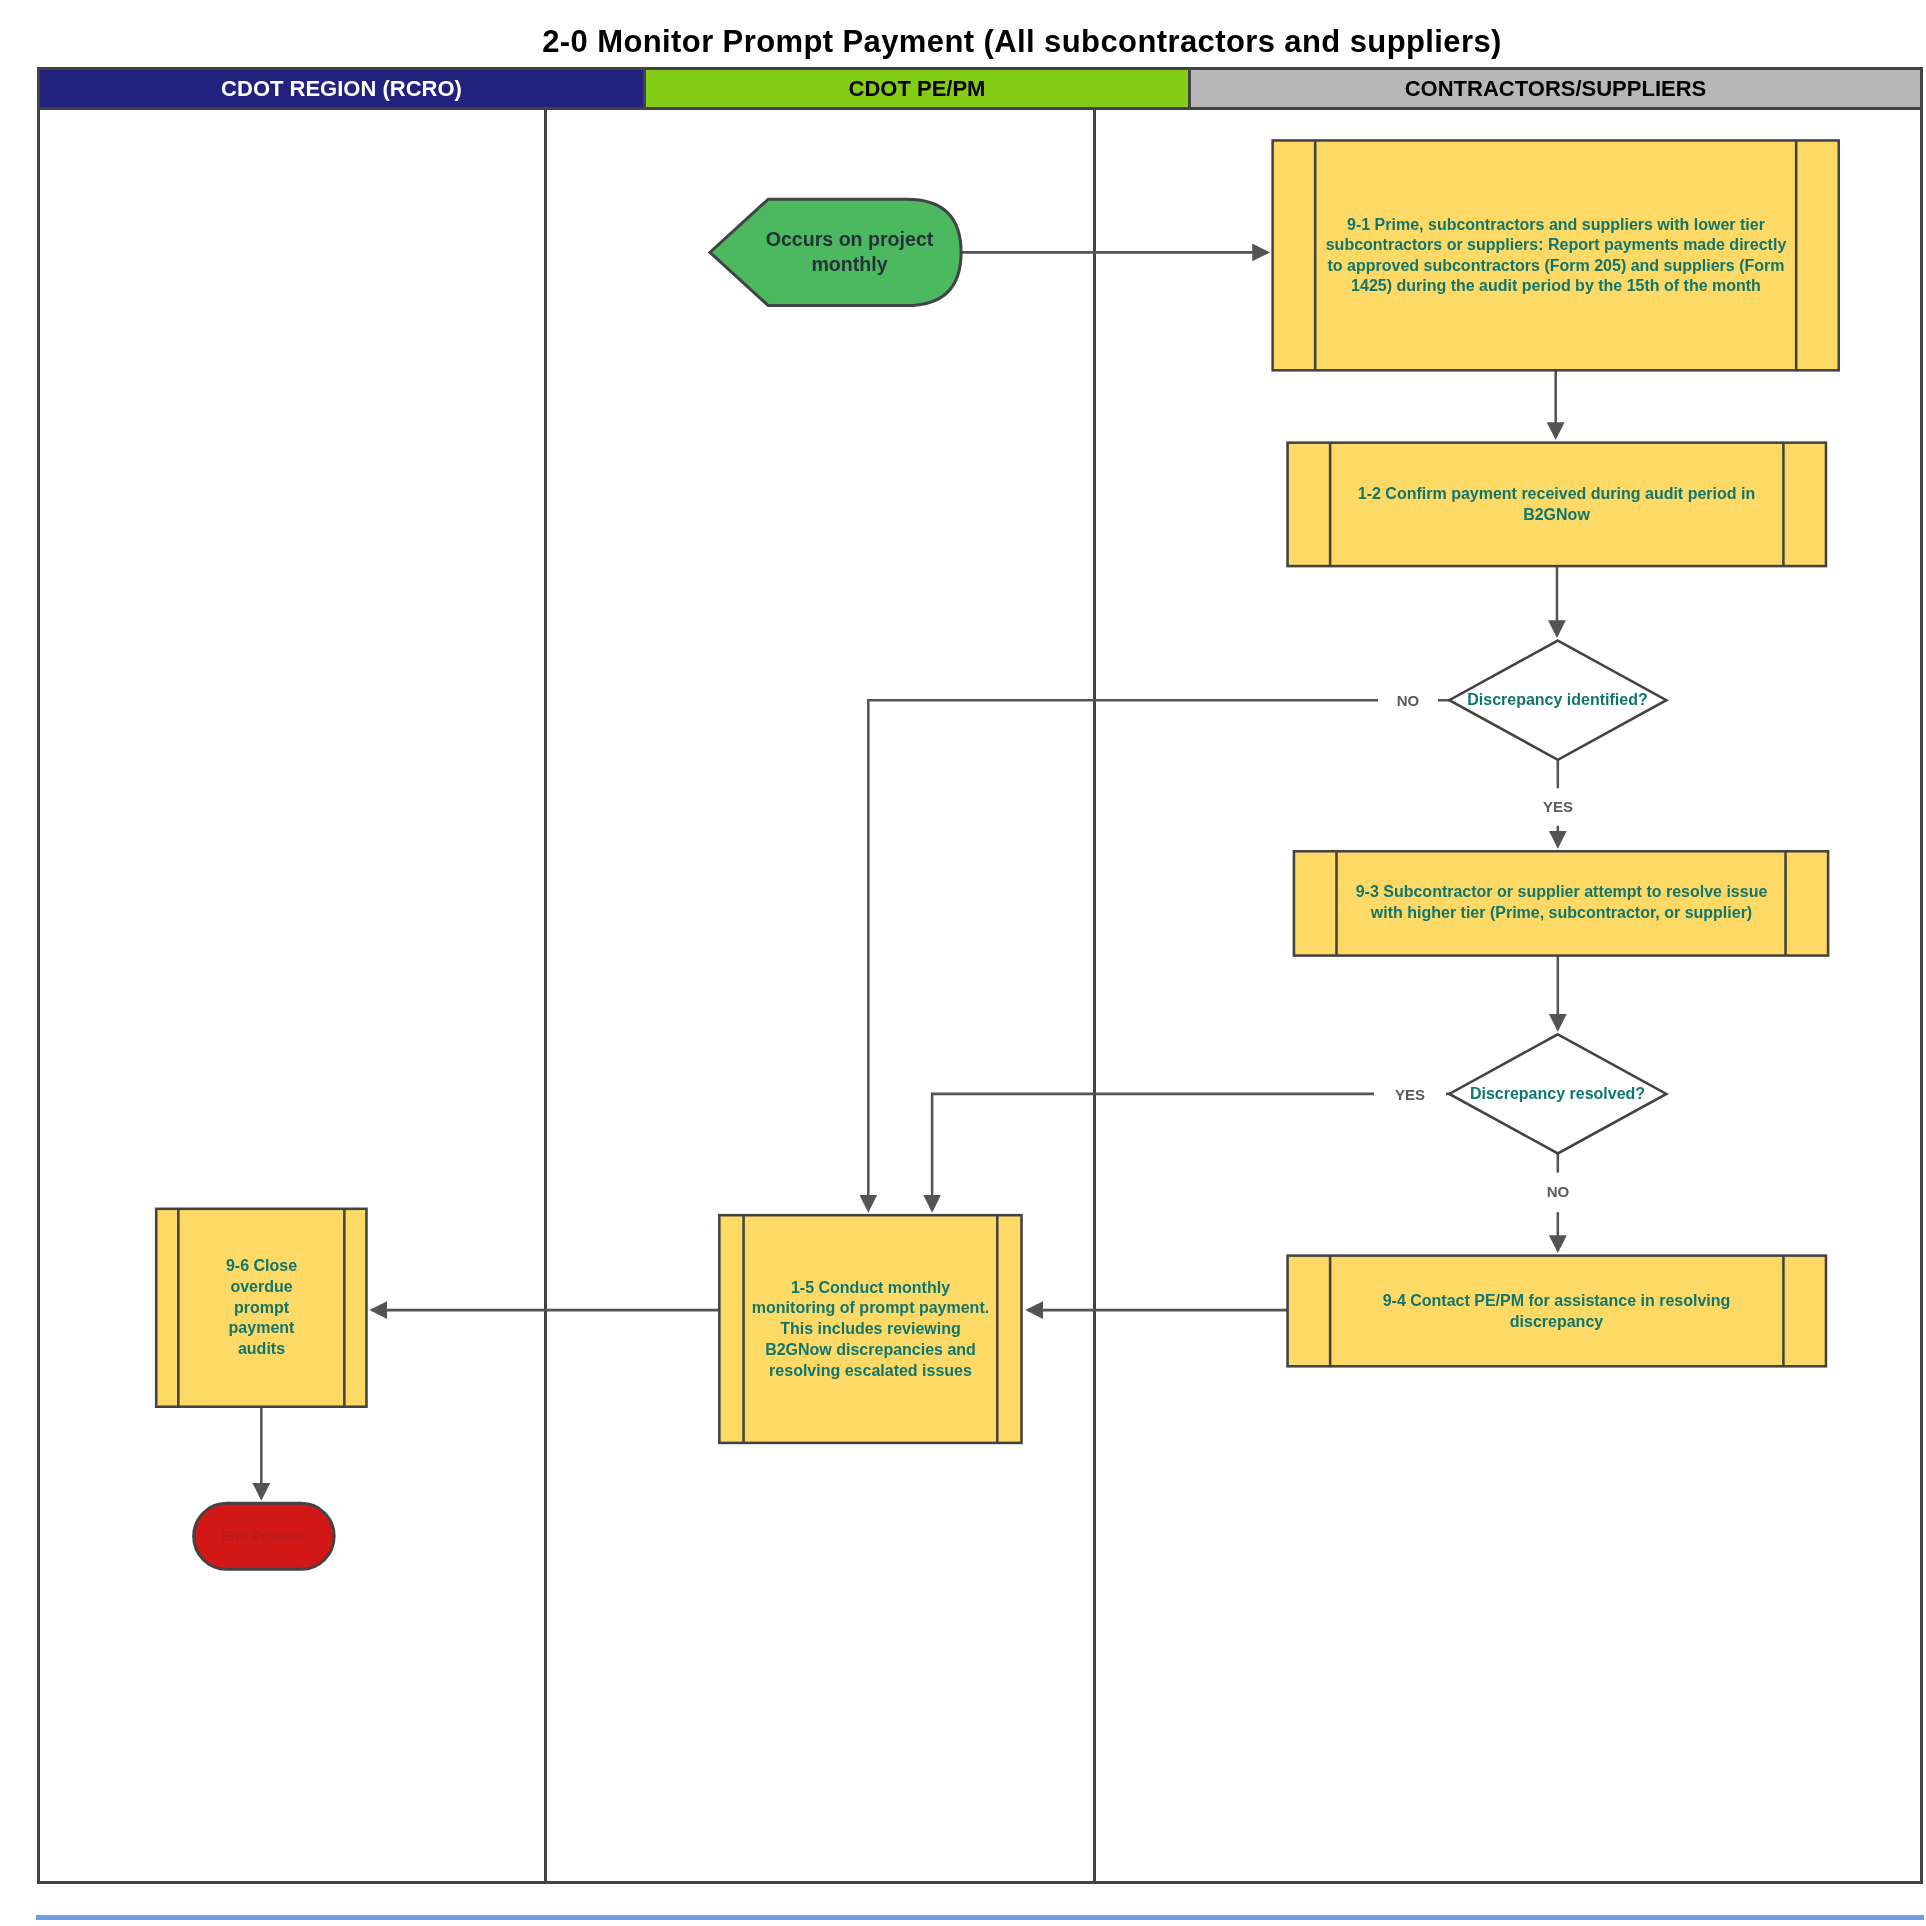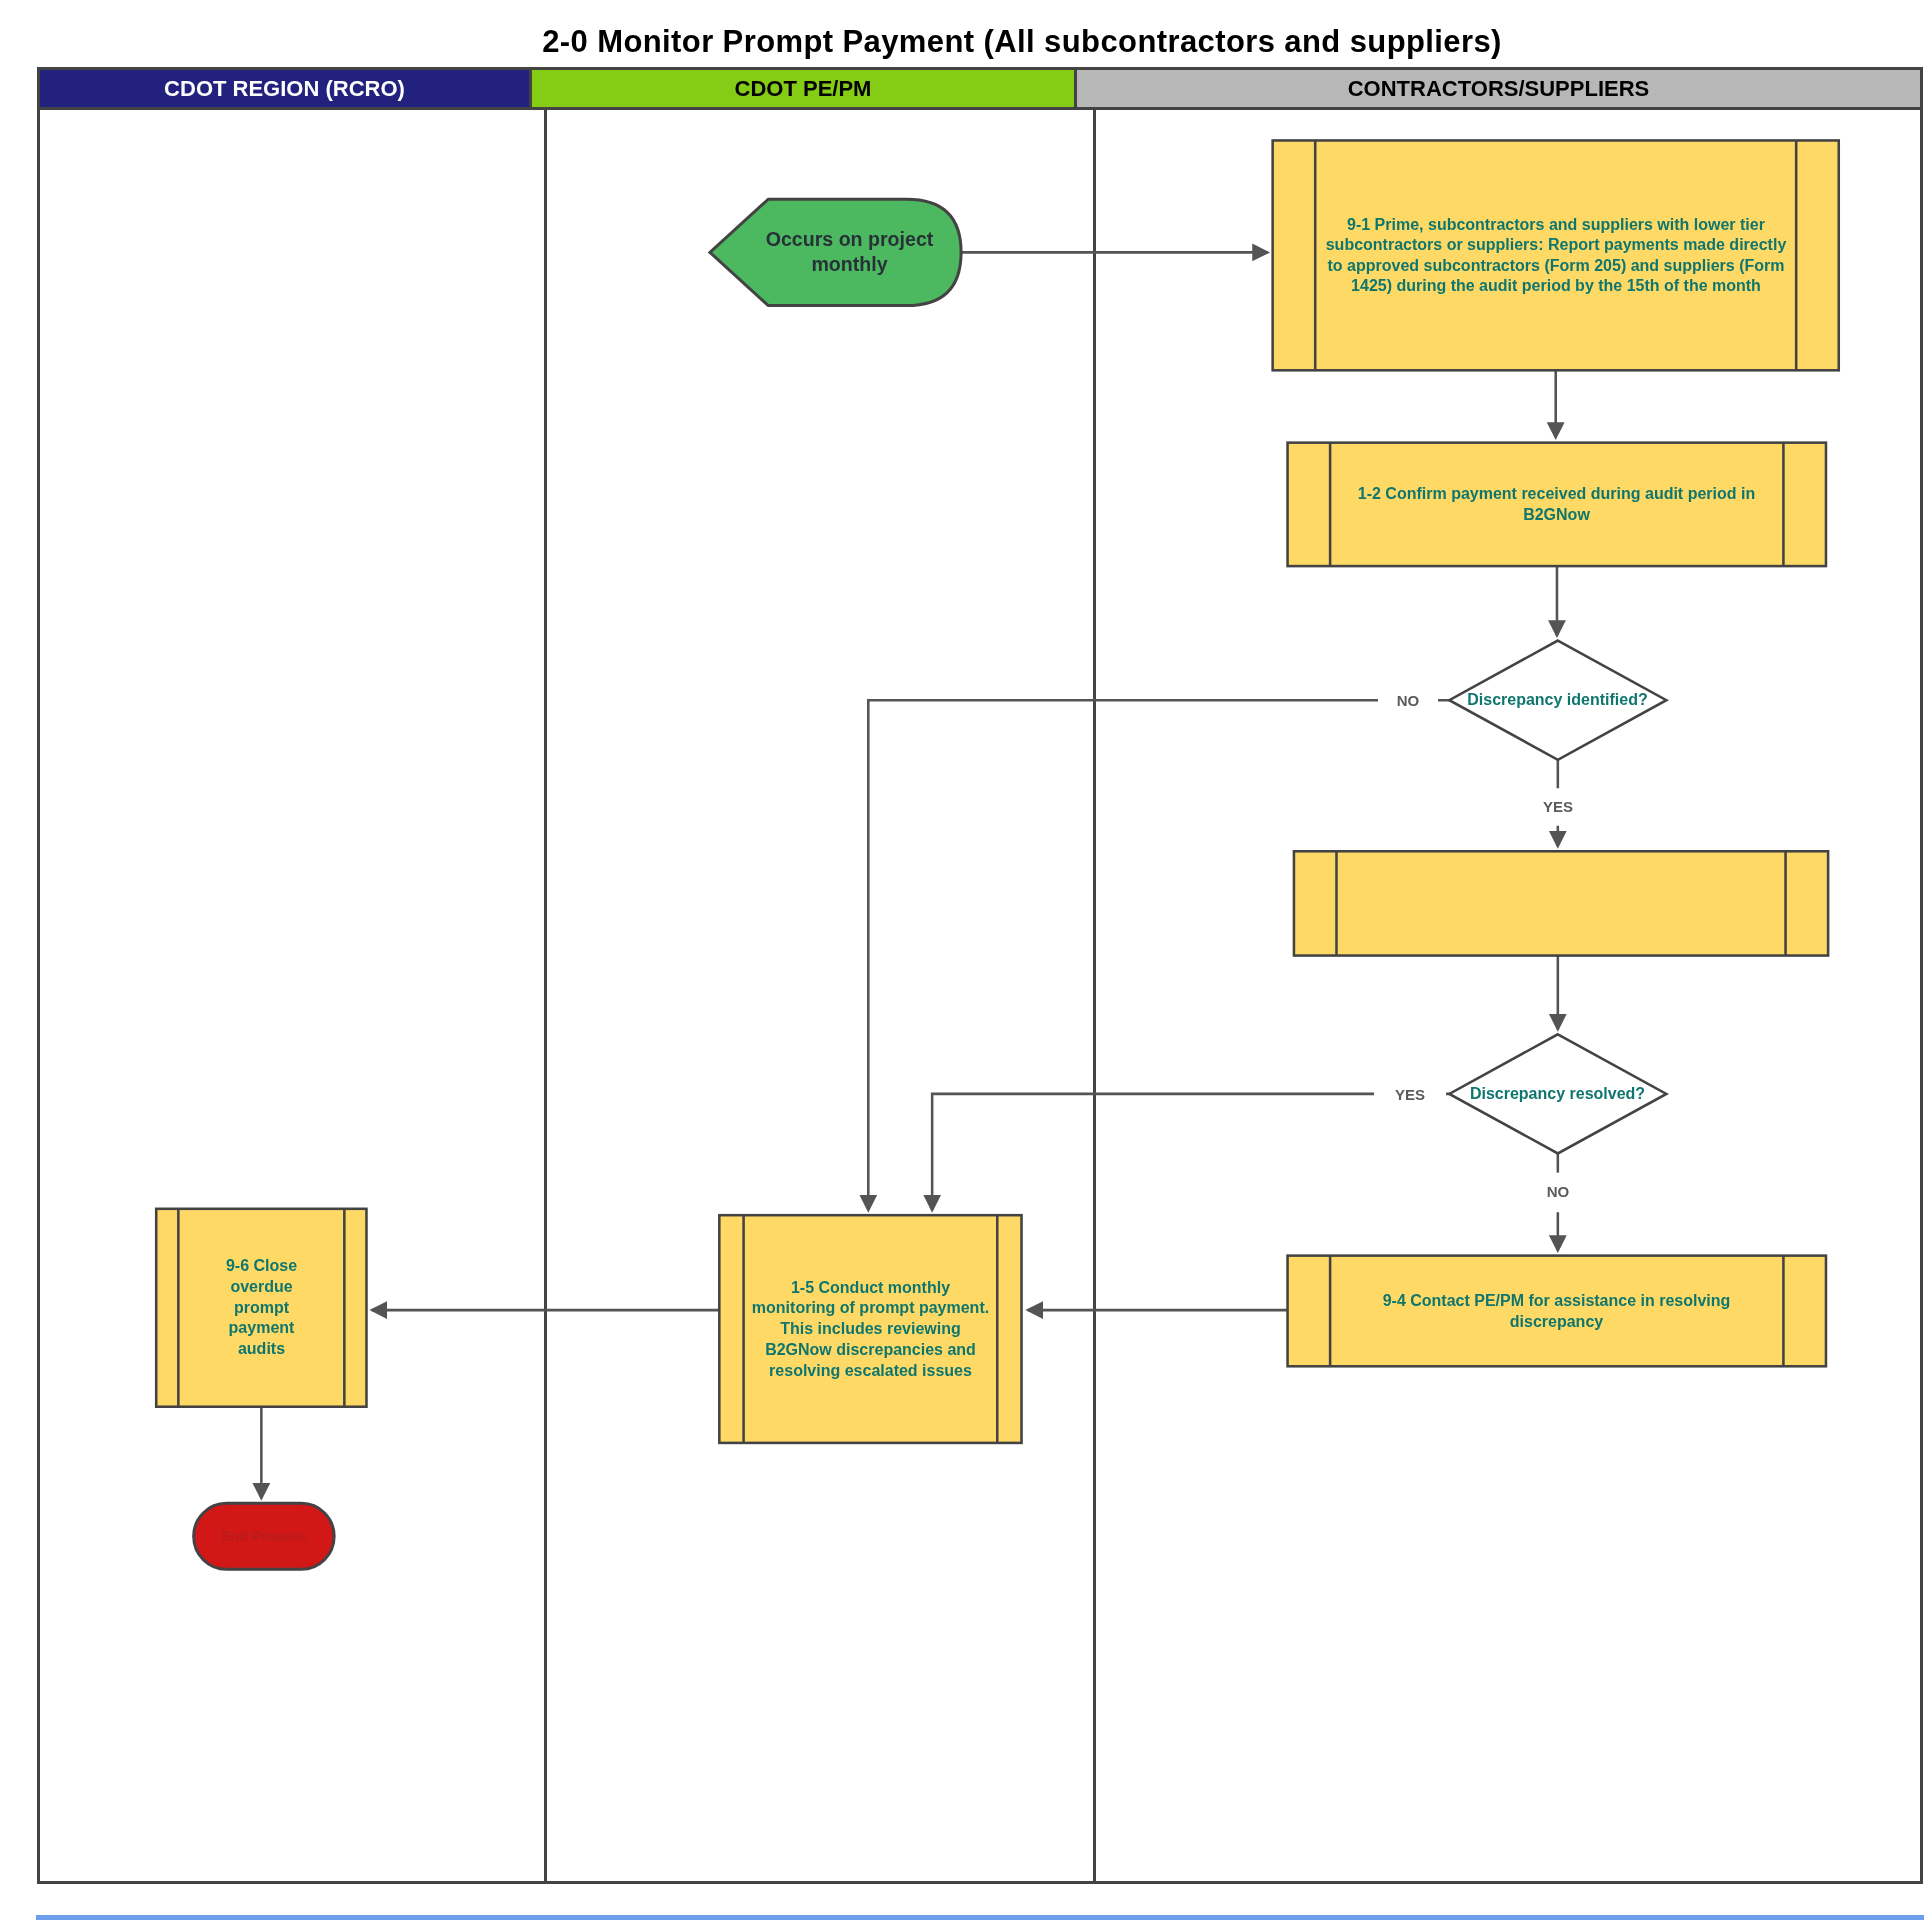--- a/index.html
+++ b/index.html
@@ -15,21 +15,21 @@
   .frame{
     position:absolute;left:37px;top:67px;width:1886px;height:1817px;
     border:3.4px solid #434343;box-sizing:border-box;background:transparent;
   }
   .lane-headers{display:flex;width:100%;height:40px;box-sizing:border-box;}
   .lane-cell{
     box-sizing:border-box;height:40px;border-bottom:3.4px solid #434343;
     display:flex;align-items:center;justify-content:center;
     font-size:22px;font-weight:bold;
   }
-  .lane-cell.c1{width:492px;background:#22227E;color:#ffffff;border-right:3.4px solid #434343;}
+  .lane-cell.c1{width:606px;background:#22227E;color:#ffffff;border-right:3.4px solid #434343;}
   .lane-cell.c2{width:545px;background:#84cc16;color:#000000;border-right:3.4px solid #434343;}
   .lane-cell.c3{flex:1;background:#B7B7B7;color:#000000;}
   .vdiv{position:absolute;width:3px;background:#434343;top:107px;height:1777px;}
   .vdiv.d1{left:544px;}
   .vdiv.d2{left:1093px;}
   svg.layer{position:absolute;left:0;top:0;width:1926px;height:1926px;}
   .node-text{
     position:absolute;display:flex;align-items:center;justify-content:center;
     text-align:center;font-weight:bold;color:#0f766e;font-size:16px;line-height:1.3;
   }
@@ -113,20 +113,21 @@
   </svg>
 
   <div class="node-text green-text" style="left:762px;top:204px;width:175px;height:96px;">Occurs on project monthly</div>
 
   <div class="node-text" style="left:1324px;top:147px;width:464px;height:217px;line-height:1.28;">9-1 Prime, subcontractors and suppliers with lower tier subcontractors or suppliers:  Report payments made directly to approved subcontractors (Form 205) and suppliers (Form 1425) during the audit period by the 15th of the month</div>
 
   <div class="node-text" style="left:1330px;top:443px;width:453px;height:123px;">1-2 Confirm payment received during audit period in B2GNow</div>
 
   <div class="node-text" style="left:1464px;top:647px;width:187px;height:106px;">Discrepancy identified?</div>
 
+  <div class="node-text" style="left:1341px;top:851px;width:441px;height:104px;">9-3 Subcontractor or supplier attempt to resolve issue with higher tier (Prime, subcontractor, or supplier)</div>
 
   <div class="node-text" style="left:1464px;top:1041px;width:187px;height:106px;">Discrepancy resolved?</div>
 
   <div class="node-text" style="left:1334px;top:1256px;width:445px;height:111px;">9-4  Contact PE/PM for assistance in resolving discrepancy</div>
 
   <div class="node-text" style="left:749px;top:1222px;width:243px;height:215px;">1-5 Conduct monthly monitoring of prompt payment.  This includes reviewing B2GNow discrepancies and resolving escalated issues</div>
 
   <div class="node-text" style="left:204px;top:1209px;width:115px;height:198px;">9-6 Close overdue prompt payment audits</div>
 
   <div class="node-text end-text" style="left:194px;top:1503px;width:140px;height:66px;">End Process</div>

